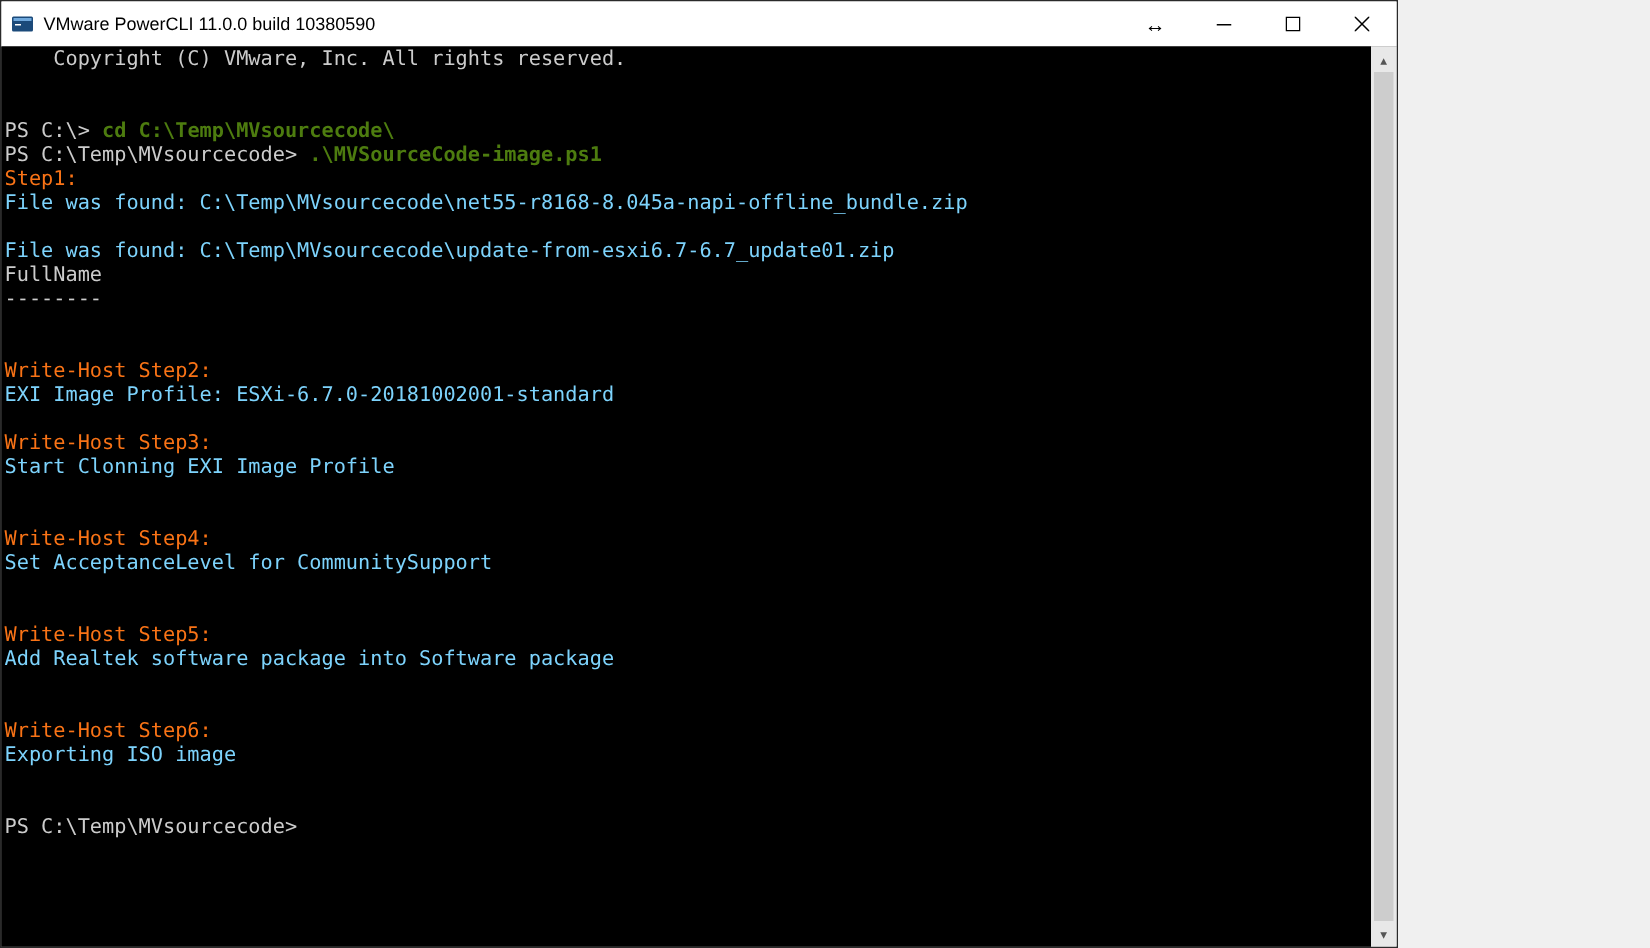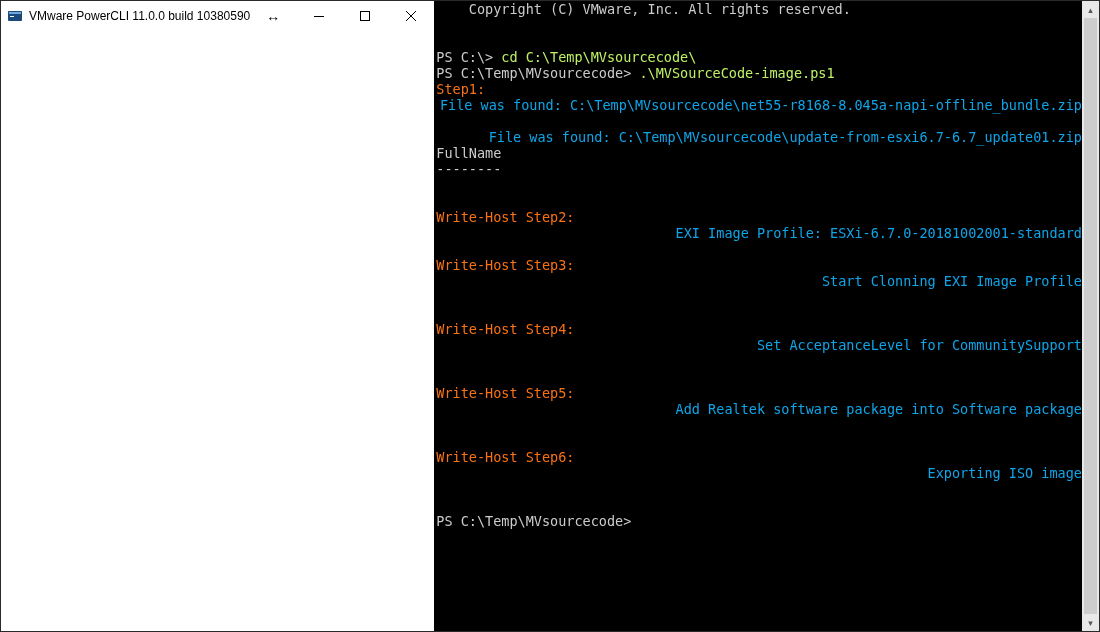--- a/index.html
+++ b/index.html
@@ -5,26 +5,26 @@
   * { margin: 0; padding: 0; box-sizing: border-box; }
   body {
     width: 1100px;
     height: 632px;
     font-family: 'Segoe UI', Tahoma, sans-serif;
     background: #f0f0f0;
     overflow: hidden;
     position: relative;
   }
   .window {
-    width: 1100px;
+    width: 932px;
     height: 632px;
     background: #fff;
     border: 1px solid #2a2a2a;
     display: flex;
-    flex-direction: row;
+    flex-direction: column;
   }
   .titlebar {
     height: 30px;
     background: #ffffff;
     display: flex;
     align-items: center;
     padding-left: 6px;
     user-select: none;
   }
   .titlebar .app-icon {
@@ -104,22 +104,22 @@
   }
   .sb-thumb {
     position: absolute;
     left: 2px;
     right: 2px;
     top: 0;
     height: 100%;
     background: #cdcdcd;
   }
   .c-white   { color: #cccccc; }
-  .c-green   { color: #0ea5e9; text-align: right; }
-  .c-yellow  { color: #bef264; } 
+  .c-green   { color: #7dd3fc; }
+  .c-yellow  { color: #4d7c0f; font-weight: bold; } 
   .c-label   { color: #f97316; } 
   .line { min-height: 16px; }
 </style>
 </head>
 <body>
 
 <div class="window">
   <div class="titlebar">
     <span class="app-icon">
       <svg width="16" height="16" viewBox="0 0 16 16">

